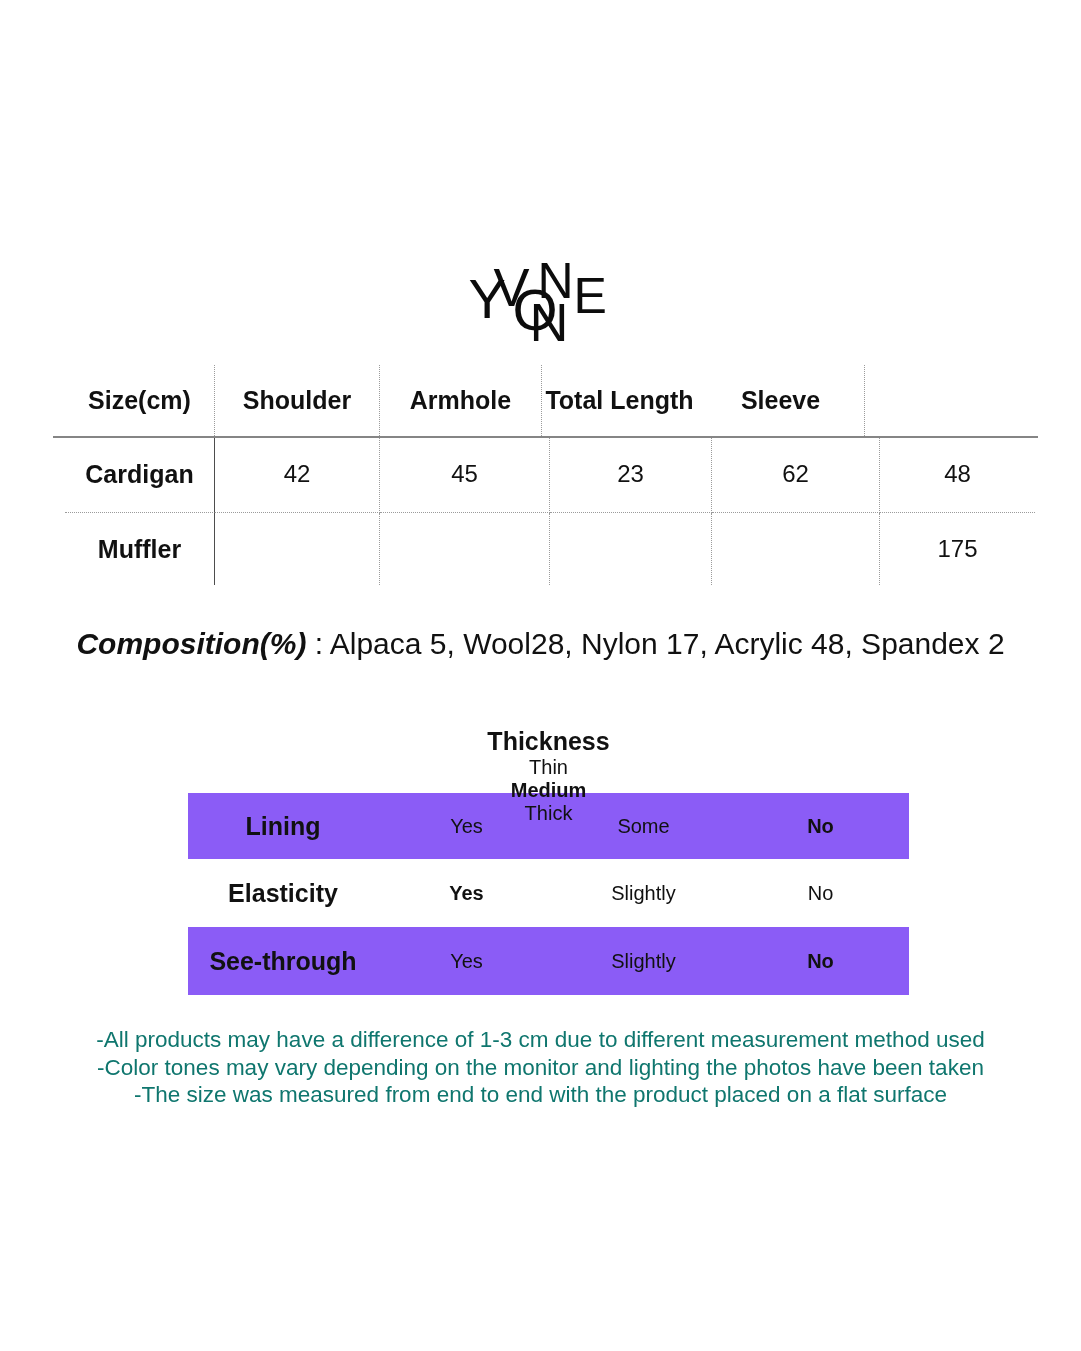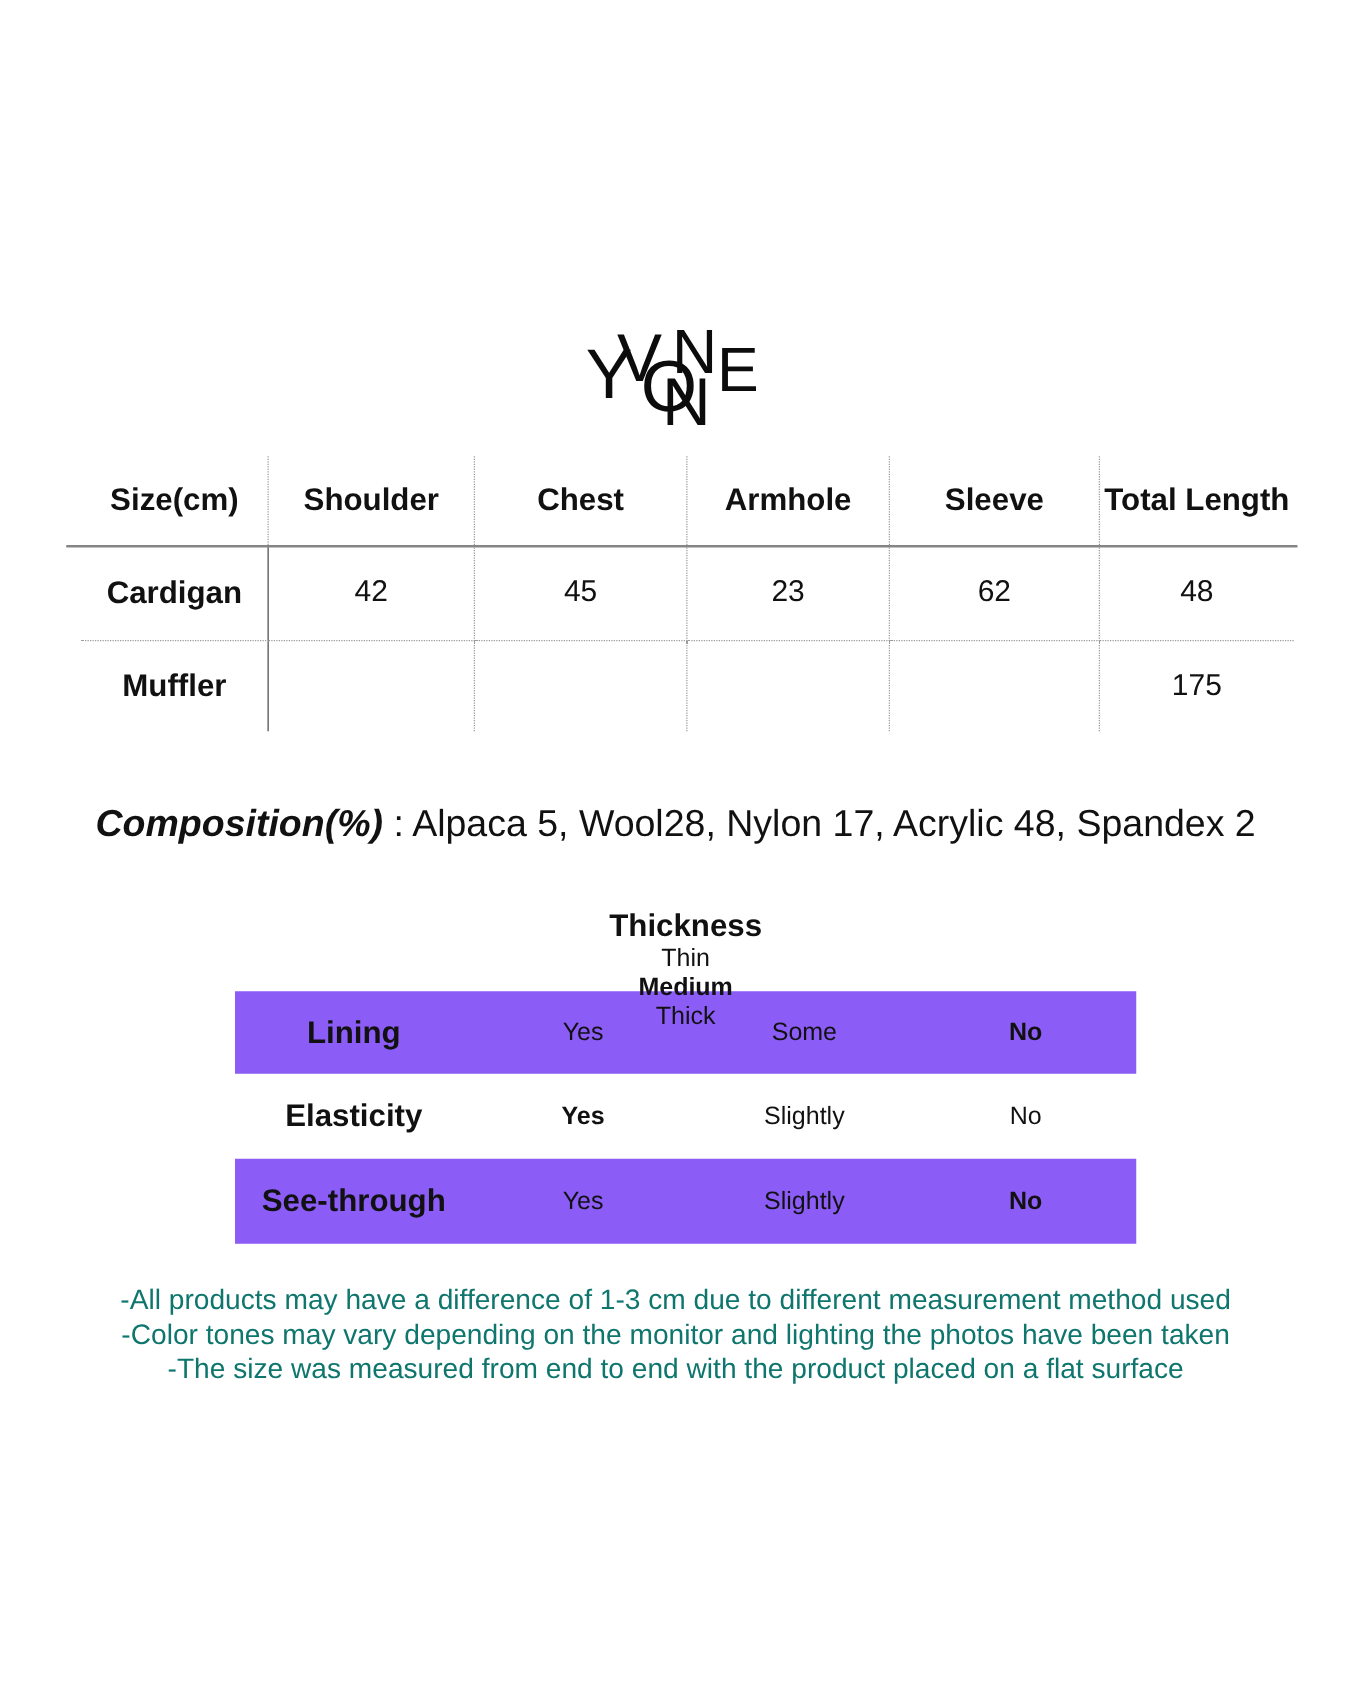--- a/index.html
+++ b/index.html
@@ -46,21 +46,20 @@
   .st-body .c1, .st-body .c2, .st-body .c3, .st-body .c4 { border-right:1px dotted #9b9b9b; }
   .st-r1 { height:77px; }
   .st-r1 .st-cell { border-bottom:1px dotted #9b9b9b; }
   .st-r2 { height:72px; }
 
   
   .composition {
     position:absolute; left:0; top:624px; width:100%;
     text-align:center; font-size:30px; line-height:40px;
     white-space:nowrap;
-    margin-top:16px;
   }
   .comp-label { font-weight:700; font-style:italic; }
 
   
   .props-table { position:absolute; left:188px; top:727px; width:721px; }
   .pt-row { display:flex; align-items:center; }
   .pt-row.shaded { background:#8b5cf6; }
   .pt-r1 { height:66px;flex-direction:column; } .pt-r2 { height:66px; }
   .pt-r3 { height:68px; } .pt-r4 { height:68px; }
   .pt-cell {
@@ -89,24 +88,23 @@
     <span class="l-n1">N</span>
     <span class="l-e">E</span>
     <span class="l-o">O</span>
     <span class="l-n2">N</span>
   </div>
 
   <div class="size-table">
     <div class="st-row st-header">
       <div class="st-cell c0">Size(cm)</div>
       <div class="st-cell c1">Shoulder</div>
-      <div class="st-cell c2">Chest</div>
       <div class="st-cell c3">Armhole</div>
+      <div class="st-cell c5">Total Length</div>
       <div class="st-cell c4">Sleeve</div>
-      <div class="st-cell c5">Total Length</div>
     </div>
     <div class="st-rule"></div>
     <div class="st-row st-body st-r1">
       <div class="st-cell c0 row-label">Cardigan</div>
       <div class="st-cell c1">42</div>
       <div class="st-cell c2">45</div>
       <div class="st-cell c3">23</div>
       <div class="st-cell c4">62</div>
       <div class="st-cell c5">48</div>
     </div>

